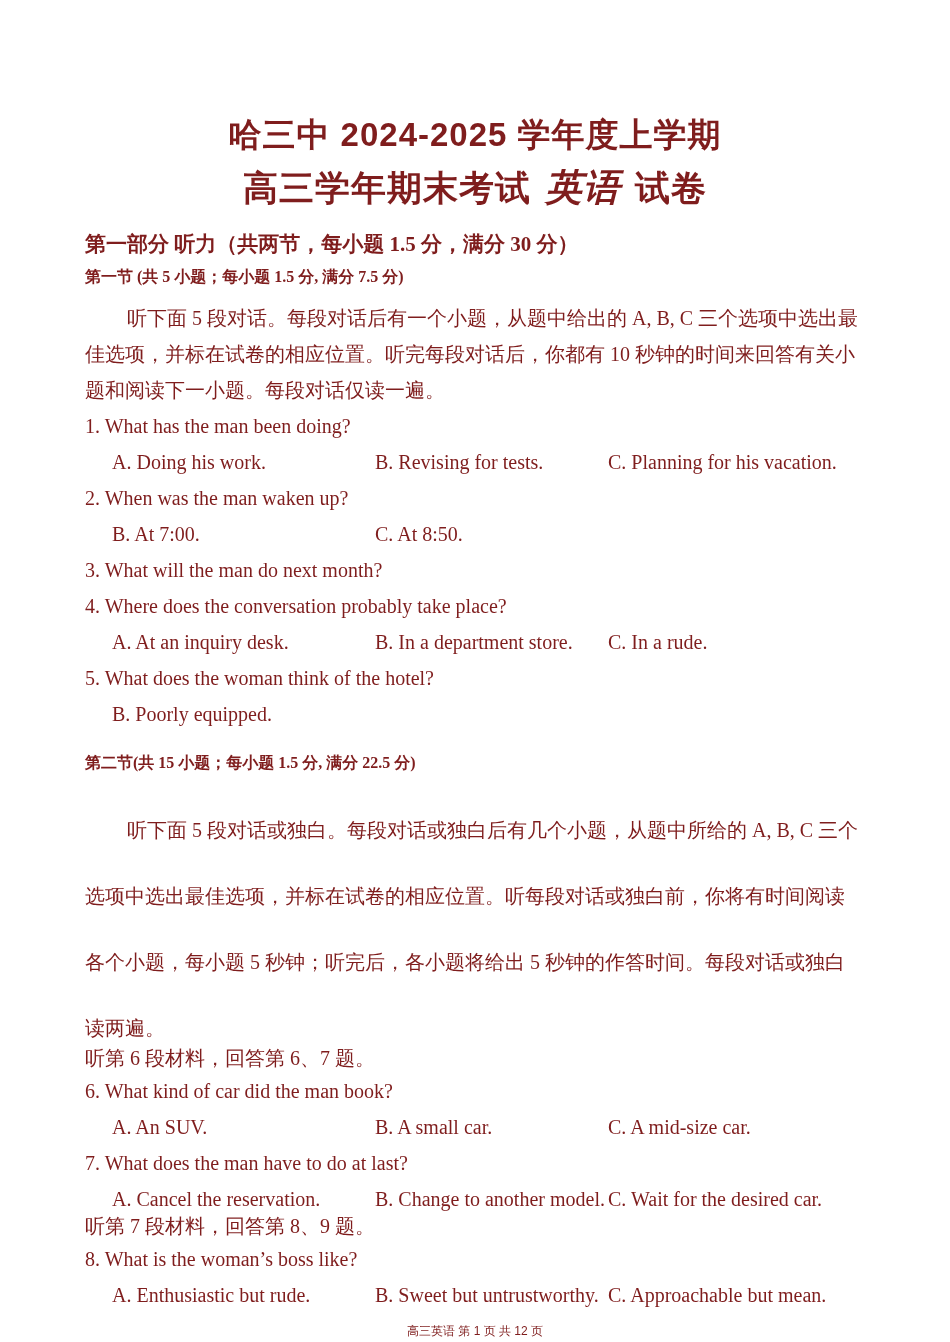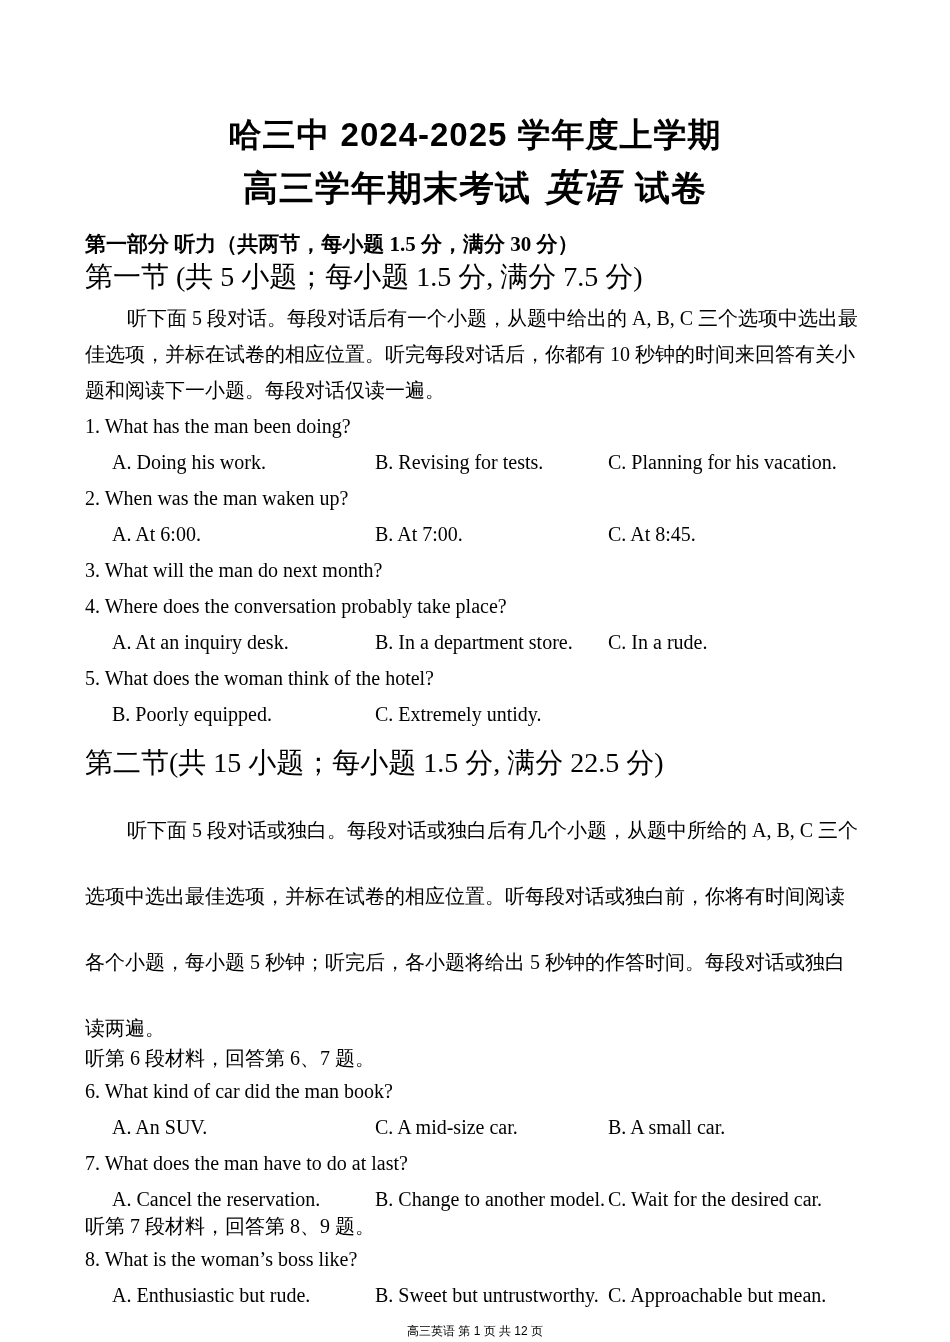--- a/index.html
+++ b/index.html
@@ -2,21 +2,21 @@
 <html><head>
 <meta charset="utf-8">
 <style>
   html, body { margin: 0; padding: 0; background: #ffffff; }
   .page {
     position: relative;
     width: 950px;
     height: 1342px;
     margin: 0 auto;
     background: #ffffff;
-    color: #000000;
+    color: #7f1d1d;
     font-family: "Liberation Serif", serif;
     overflow: hidden;
     box-sizing: border-box;
   }
   .content { padding: 0 85px; }
 
   .title1 {
     margin: 112px 0 0 0;
     text-align: center;
     font-family: "Liberation Sans", sans-serif;
@@ -43,23 +43,24 @@
   }
 
   .p1-heading {
     margin-top: 16px;
     font-weight: 700;
     font-size: 21px;
     line-height: 32px;
     white-space: nowrap;
   }
   .s-heading {
-    font-size: 28px;
+    font-size: 16px;
     line-height: 34px;
     white-space: nowrap;
+    font-weight: bold;
   }
   .s-heading.s2 { margin-top: 13px; line-height: 36px; }
 
   .para { margin-top: 6px; font-size: 20px; }
   .para .line { line-height: 36px; white-space: nowrap; }
   .para.para2 { margin-top: 0; }
   .para.para2 .line { line-height: 34px; margin-top: 32px; }
   .line.indent { padding-left: 42px; }
 
   .q-line {
@@ -113,58 +114,56 @@
     <div>
       <div class="q-line">1. What has the man been doing?</div>
       <div class="opt-row">
         <span class="opt">A. Doing his work.</span>
         <span class="opt">B. Revising for tests.</span>
         <span class="opt">C. Planning for his vacation.</span>
       </div>
 
       <div class="q-line">2. When was the man waken up?</div>
       <div class="opt-row">
-        <span class="opt">A. At 6:00.</span>
         <span class="opt">B. At 7:00.</span>
-        <span class="opt">C. At 8:45.</span>
+        <span class="opt">C. At 8:50.</span>
       </div>
 
       <div class="q-line">3. What will the man do next month?</div>
 
       <div class="q-line">4. Where does the conversation probably take place?</div>
       <div class="opt-row">
         <span class="opt">A. At an inquiry desk.</span>
         <span class="opt">B. In a department store.</span>
         <span class="opt">C. In a rude.</span>
       </div>
 
       <div class="q-line">5. What does the woman think of the hotel?</div>
       <div class="opt-row">
         <span class="opt">B. Poorly equipped.</span>
-        <span class="opt">C. Extremely untidy.</span>
       </div>
     </div>
 
     <div class="s-heading s2">第二节(共 15 小题；每小题 1.5 分, 满分 22.5 分)</div>
 
     <div class="para para2">
       <div class="line indent">听下面 5 段对话或独白。每段对话或独白后有几个小题，从题中所给的 A, B, C 三个</div>
       <div class="line">选项中选出最佳选项，并标在试卷的相应位置。听每段对话或独白前，你将有时间阅读</div>
       <div class="line">各个小题，每小题 5 秒钟；听完后，各小题将给出 5 秒钟的作答时间。每段对话或独白</div>
       <div class="line">读两遍。</div>
     </div>
 
     <div class="note">听第 6 段材料，回答第 6、7 题。</div>
 
     <div>
       <div class="q-line">6. What kind of car did the man book?</div>
       <div class="opt-row">
         <span class="opt">A. An SUV.</span>
+        <span class="opt">B. A small car.</span>
         <span class="opt">C. A mid-size car.</span>
-        <span class="opt">B. A small car.</span>
       </div>
 
       <div class="q-line">7. What does the man have to do at last?</div>
       <div class="opt-row">
         <span class="opt">A. Cancel the reservation.</span>
         <span class="opt">B. Change to another model.</span>
         <span class="opt">C. Wait for the desired car.</span>
       </div>
     </div>
 

